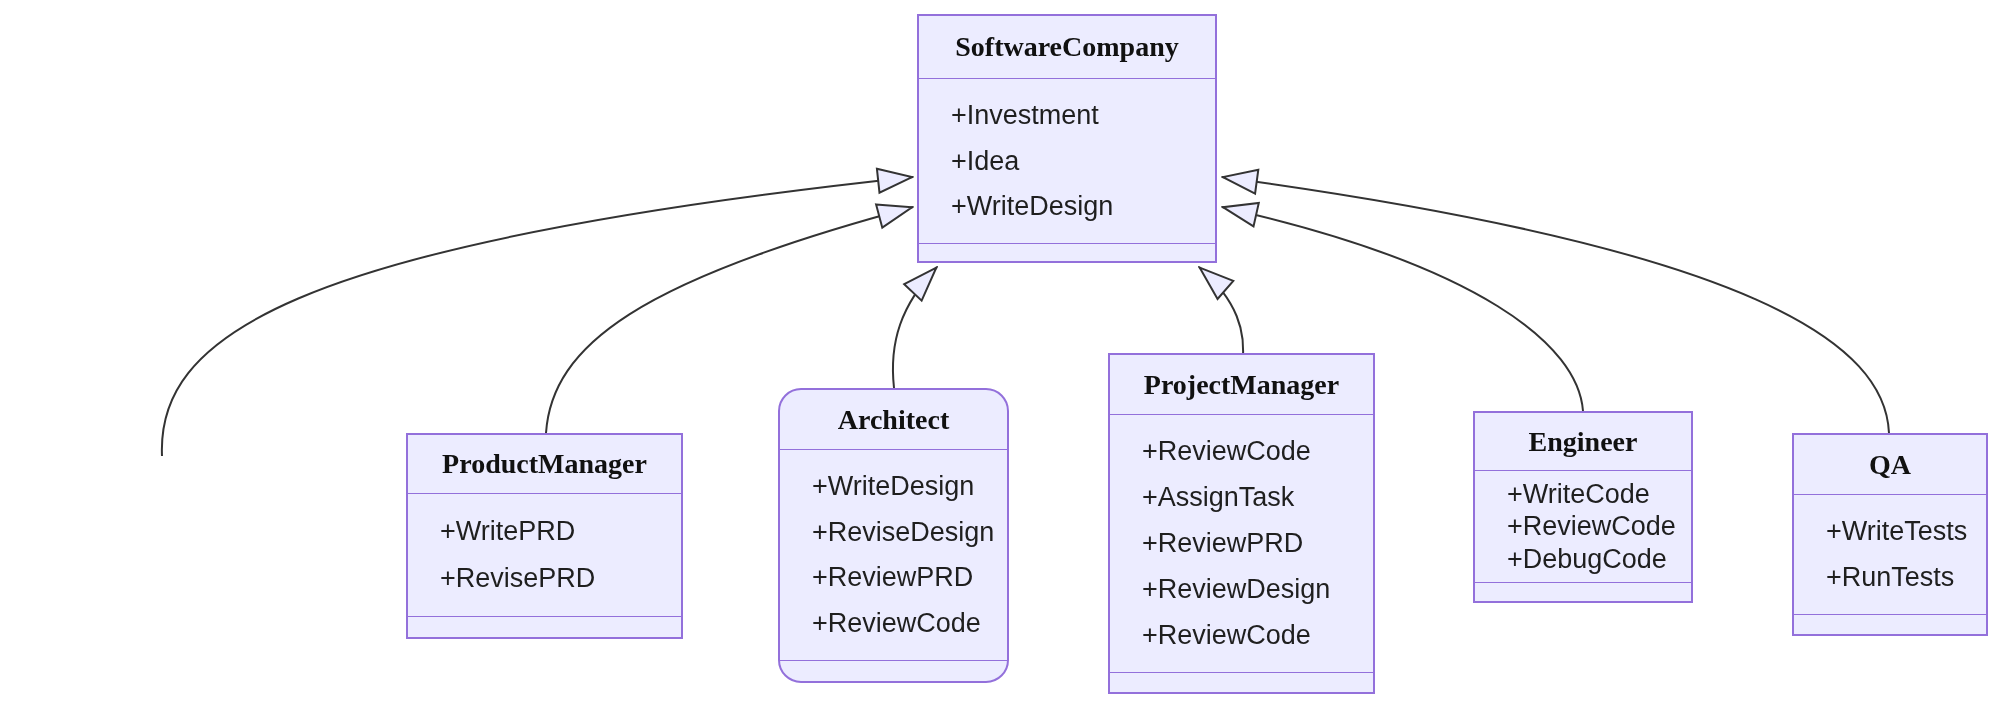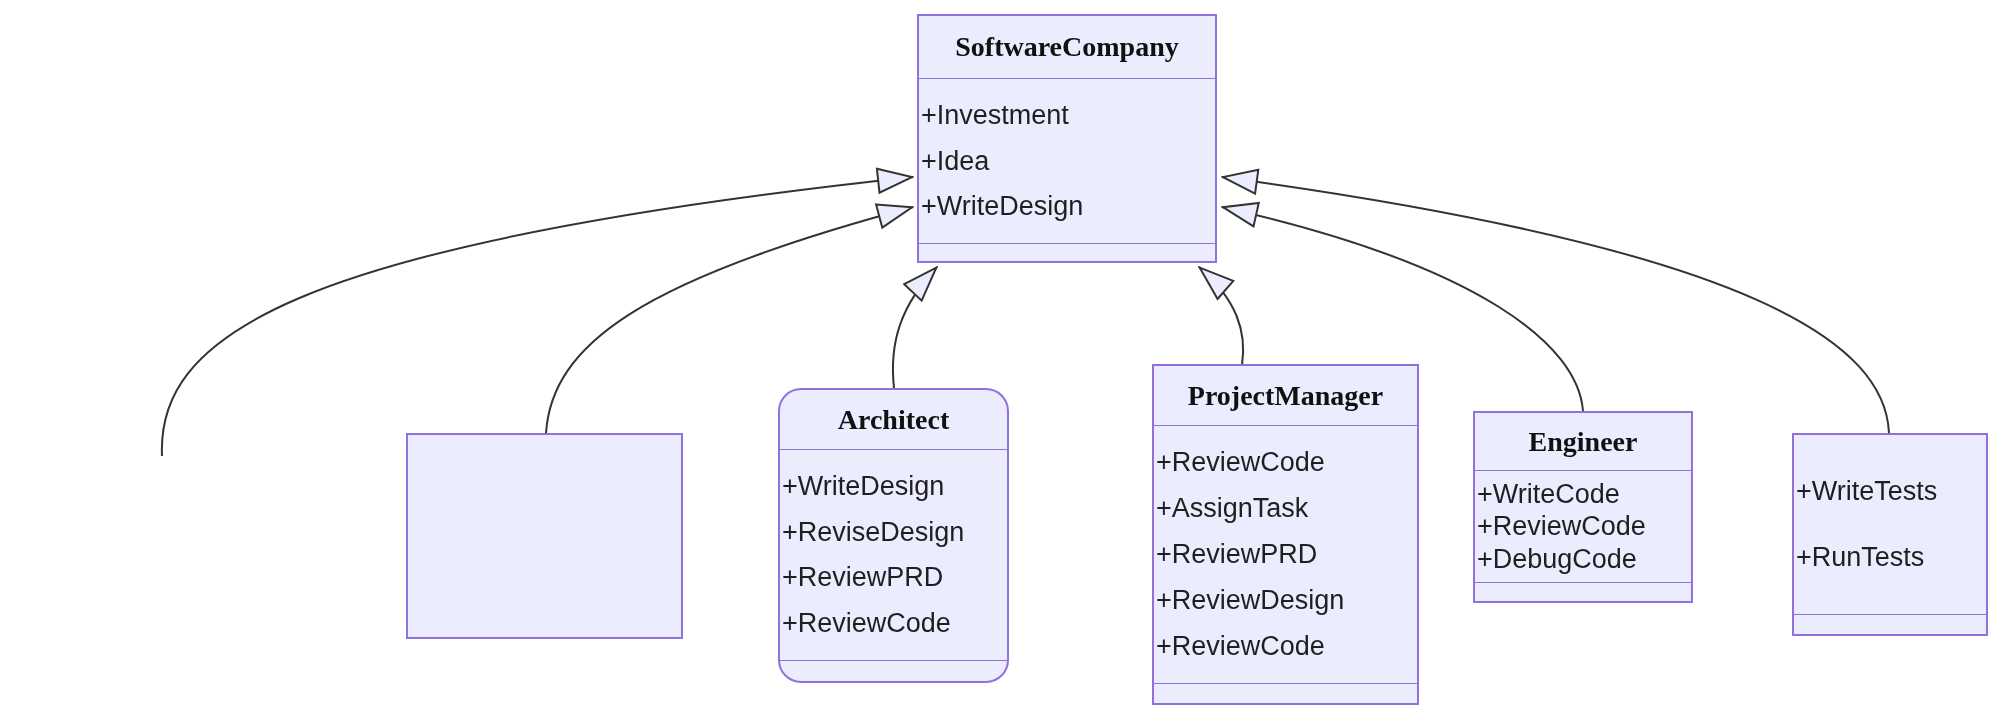--- a/index.html
+++ b/index.html
@@ -44,21 +44,21 @@
     color: var(--title-color, #111111);
     border-bottom: 1.5px solid var(--node-border, #9370DB);
     flex: 0 0 auto;
     font-family: Liberation Serif, serif;
   }
   .class-members {
     flex: 1 1 auto;
     display: flex;
     flex-direction: column;
     justify-content: space-evenly;
-    padding: 6px 2px;
+    padding: 6px 32px;
     font-size: 27px;
     border-bottom: 1.5px solid var(--node-border, #9370DB);
   }
   .class-member {
     white-space: nowrap;
   }
   .class-methods {
     flex: 0 0 auto;
   }
 </style>
@@ -86,35 +86,40 @@
     <div class="class-members">
       <div class="class-member">+Investment</div>
       <div class="class-member">+Idea</div>
       <div class="class-member">+WriteDesign</div>
     </div>
     <div class="class-methods" style="height:17px;"></div>
   </div>
 
 
   <div class="class-box" style="left:406px; top:433px; width:277px; height:206px;">
+    <div class="class-title" style="height:58px;">ProductManager</div>
+    <div class="class-members">
+      <div class="class-member">+WritePRD</div>
+      <div class="class-member">+RevisePRD</div>
+    </div>
     <div class="class-methods" style="height:20px;"></div>
   </div>
 
   <div class="class-box" style="left:778px; top:388px; width:231px; height:295px;border-radius:23px;">
     <div class="class-title" style="height:59px;">Architect</div>
     <div class="class-members">
       <div class="class-member">+WriteDesign</div>
       <div class="class-member">+ReviseDesign</div>
       <div class="class-member">+ReviewPRD</div>
       <div class="class-member">+ReviewCode</div>
     </div>
     <div class="class-methods" style="height:20px;"></div>
   </div>
 
-  <div class="class-box" style="left:1108px; top:364px; width:267px; height:341px;margin-left:44px;">
+  <div class="class-box" style="left:1108px; top:353px; width:267px; height:341px;">
     <div class="class-title" style="height:59px;">ProjectManager</div>
     <div class="class-members">
       <div class="class-member">+ReviewCode</div>
       <div class="class-member">+AssignTask</div>
       <div class="class-member">+ReviewPRD</div>
       <div class="class-member">+ReviewDesign</div>
       <div class="class-member">+ReviewCode</div>
     </div>
     <div class="class-methods" style="height:19px;"></div>
   </div>
@@ -123,20 +128,21 @@
     <div class="class-title" style="height:57px;">Engineer</div>
     <div class="class-members">
       <div class="class-member">+WriteCode</div>
       <div class="class-member">+ReviewCode</div>
       <div class="class-member">+DebugCode</div>
     </div>
     <div class="class-methods" style="height:18px;"></div>
   </div>
 
   <div class="class-box" style="left:1792px; top:433px; width:196px; height:203px;">
+    <div class="class-title" style="height:59px;">QA</div>
     <div class="class-members">
       <div class="class-member">+WriteTests</div>
       <div class="class-member">+RunTests</div>
     </div>
     <div class="class-methods" style="height:19px;"></div>
   </div>
 
 </div>
 
 </body></html>

